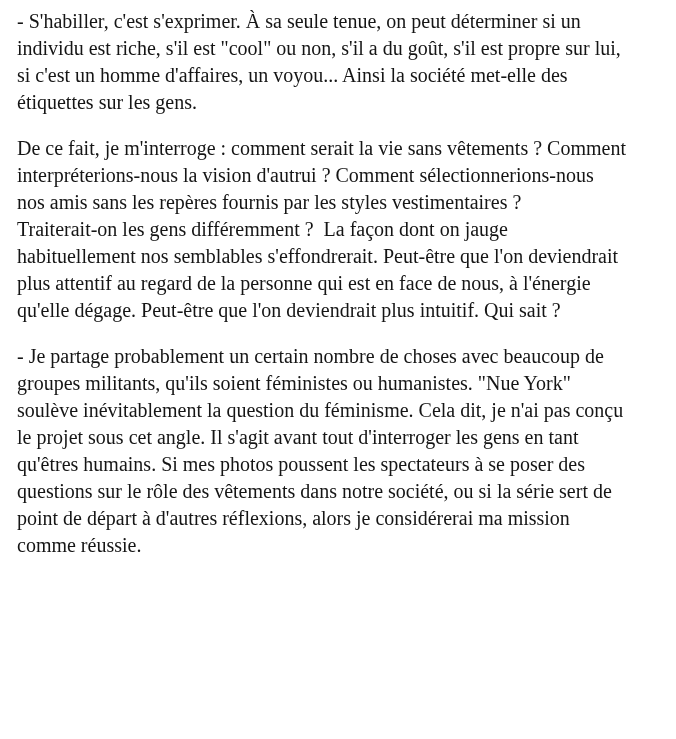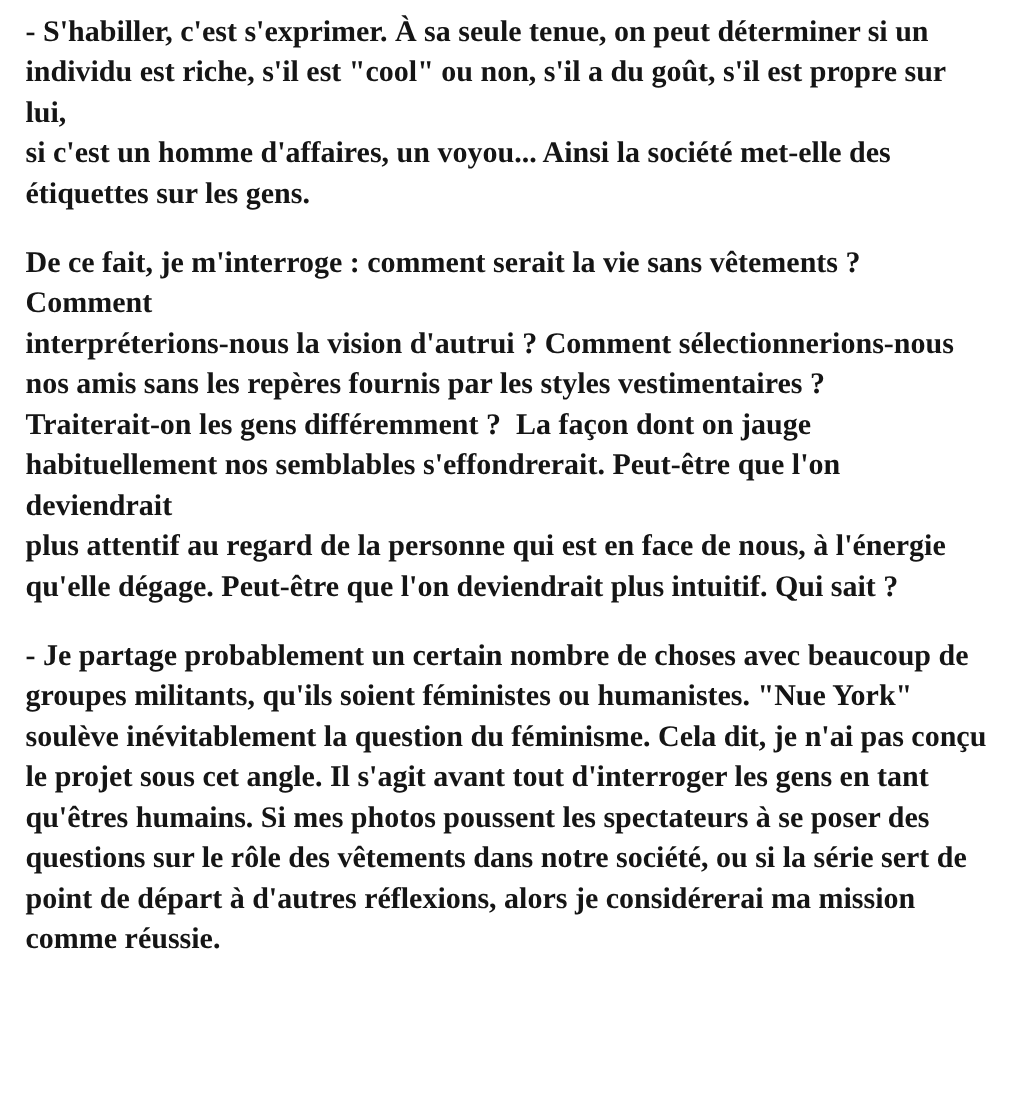--- a/index.html
+++ b/index.html
@@ -19,21 +19,21 @@
     padding: 8px 16px 0 17px;
   }
   .article {
     width: 100%;
   }
   .text-block {
     white-space: pre-line;        
     font-size: 20px;
     line-height: 27px;
     margin: 0 0 19px 0;
-    font-weight: bold;
+    font-weight: normal;
   }
   .question {
     font-weight: bold;
   }
 </style>
 </head>
 <body>
 
 <article class="article">
 

